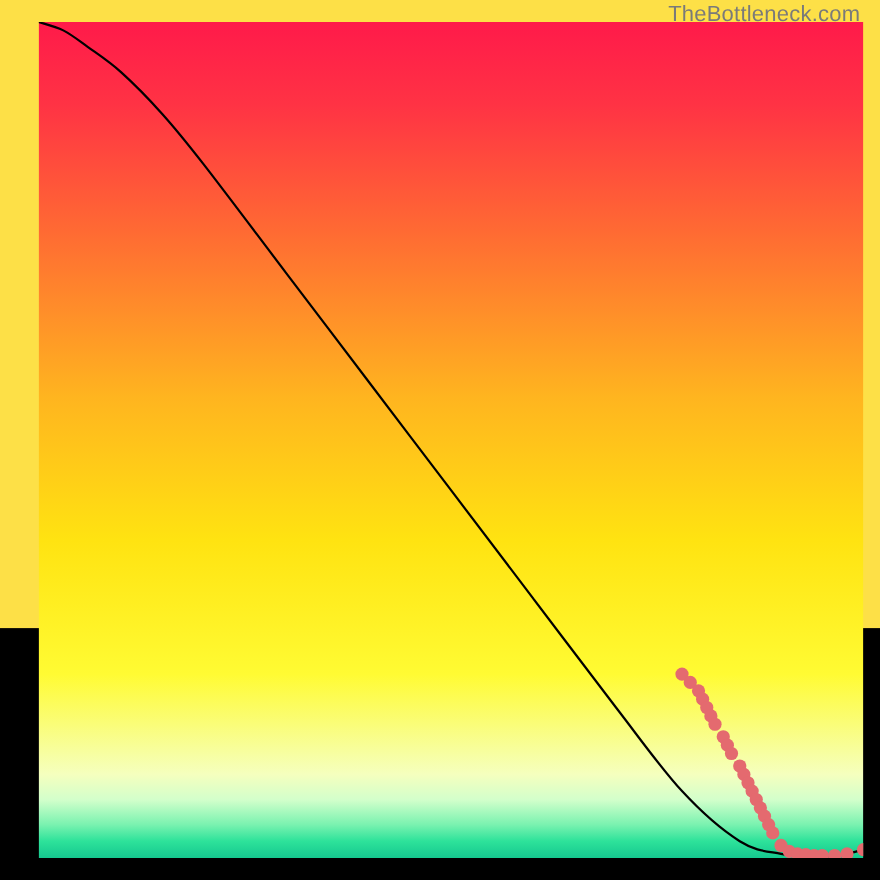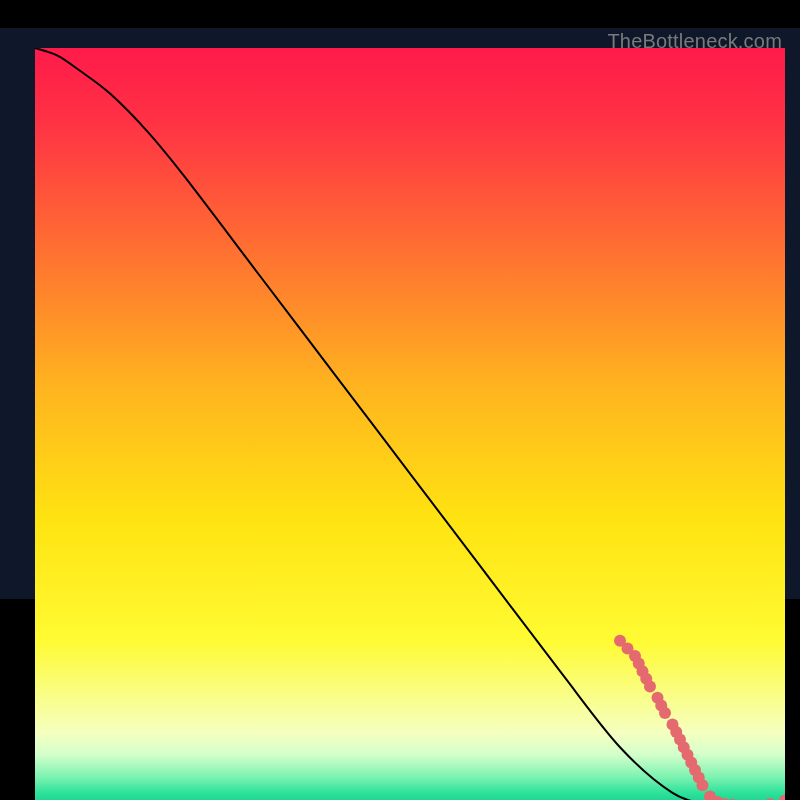--- a/index.html
+++ b/index.html
@@ -8,22 +8,21 @@
     width: 800px;
     height: 800px;
     overflow: hidden;
     background: #000;
     font-family: Arial, Helvetica, sans-serif;
   }
   .stage {
     position: relative;
     width: 800px;
     height: 571px;
-    background: #0f172a;
-    margin-top: 28px;
+    background: #fde047;
   }
   .plot {
     position: absolute;
     left: 35px;
     top: 20px;
     width: 750px;
     height: 760px;
     overflow: hidden;
   }
   .attribution {

